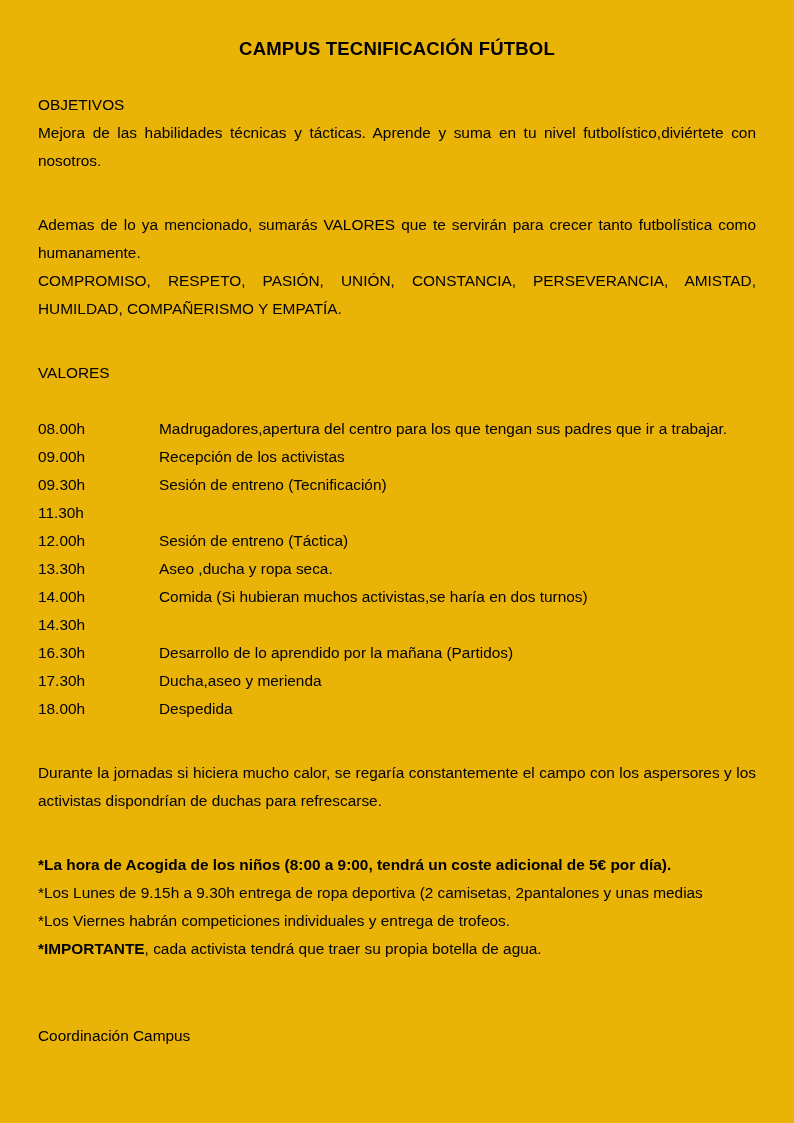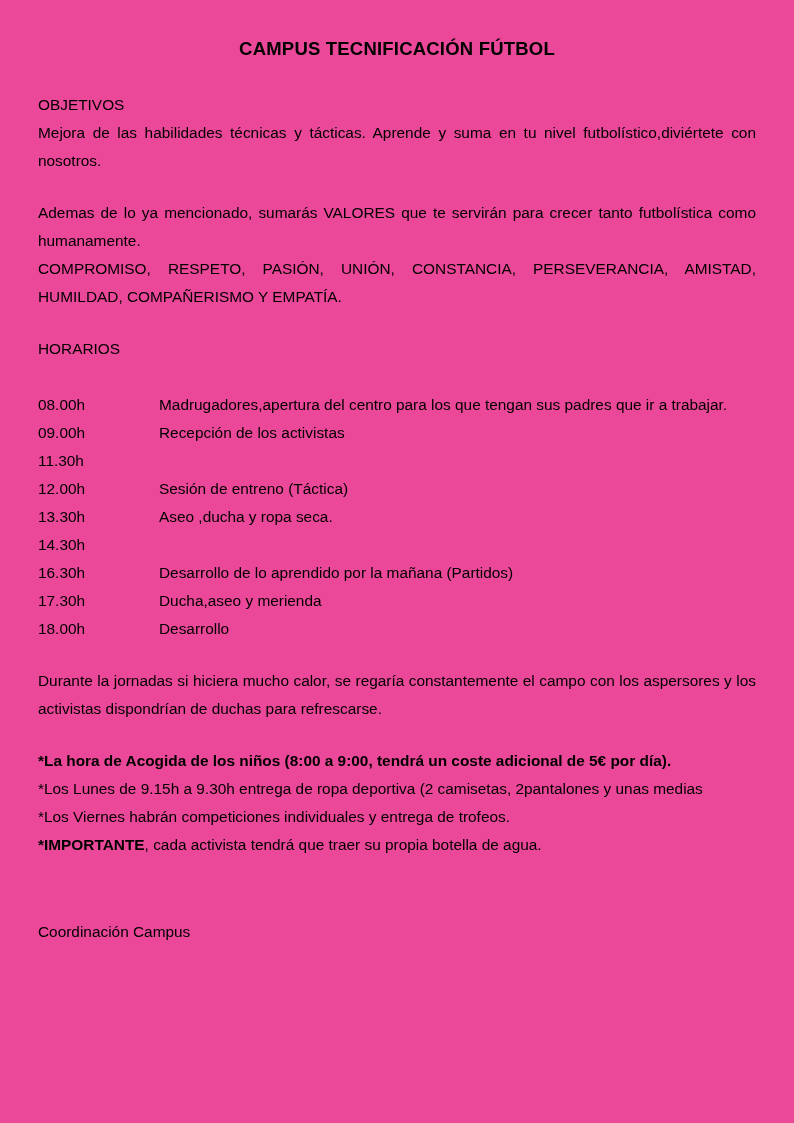--- a/index.html
+++ b/index.html
@@ -1,41 +1,41 @@
 <!DOCTYPE html>
 <html><head>
 <meta charset="utf-8">
 <style>
   * { margin: 0; padding: 0; box-sizing: border-box; }
   html, body { background: #ffffff; }
   .page {
     width: 794px;
     height: 1123px;
-    background: #ec4899;
+    background: #eab308;
     color: #000000;
     font-family: "Liberation Sans", "DejaVu Sans", sans-serif;
     font-size: 15.4px;
     line-height: 28px;
     overflow: hidden;
   }
   .content {
     padding: 36px 38px 0 38px;
   }
   .doc-title {
     text-align: center;
     font-weight: bold;
     font-size: 18.5px;
     line-height: 26px;
     letter-spacing: 0.2px;
   }
   .heading {
     margin-top: 29px;
   }
   .para { text-align: justify; }
-  .mt1 { margin-top: 24px; }
+  .mt1 { margin-top: 36px; }
   .mt-footer { margin-top: 59px; }
   .schedule { margin-top: 28px; }
   .sched-row { display: flex; gap: 29px; }
   .sched-time {
     flex: 0 0 92px;
     white-space: nowrap;
   }
   .sched-act { flex: 1 1 auto; }
   .bold { font-weight: bold; }
 </style>
@@ -46,59 +46,67 @@
   <div class="content">
 
     <div class="doc-title">CAMPUS TECNIFICACIÓN FÚTBOL</div>
 
     <div class="heading">OBJETIVOS</div>
     <p class="para">Mejora de las habilidades técnicas y tácticas. Aprende y suma en tu nivel futbolístico,diviértete con nosotros.</p>
 
     <p class="para mt1">Ademas de lo ya mencionado, sumarás VALORES que te servirán para crecer tanto futbolística como humanamente.</p>
     <p class="para">COMPROMISO, RESPETO, PASIÓN, UNIÓN, CONSTANCIA, PERSEVERANCIA, AMISTAD, HUMILDAD, COMPAÑERISMO Y EMPATÍA.</p>
 
-    <div class="mt1">HORARIOS</div>
+    <div class="mt1">VALORES</div>
 
     <div class="schedule">
       <div class="sched-row">
         <span class="sched-time">08.00h</span>
         <span class="sched-act">Madrugadores,apertura del centro para los que tengan sus padres que ir a trabajar.</span>
       </div>
       <div class="sched-row">
         <span class="sched-time">09.00h</span>
         <span class="sched-act">Recepción de los activistas</span>
       </div>
       <div class="sched-row">
+        <span class="sched-time">09.30h</span>
+        <span class="sched-act">Sesión de entreno (Tecnificación)</span>
+      </div>
+      <div class="sched-row">
         <span class="sched-time">11.30h</span>
       </div>
       <div class="sched-row">
         <span class="sched-time">12.00h</span>
         <span class="sched-act">Sesión de entreno (Táctica)</span>
       </div>
       <div class="sched-row">
         <span class="sched-time">13.30h</span>
         <span class="sched-act">Aseo ,ducha y ropa seca.</span>
+      </div>
+      <div class="sched-row">
+        <span class="sched-time">14.00h</span>
+        <span class="sched-act">Comida (Si hubieran muchos activistas,se haría en dos turnos)</span>
       </div>
       <div class="sched-row">
         <span class="sched-time">14.30h</span>
       </div>
       <div class="sched-row">
         <span class="sched-time"></span>
       </div>
       <div class="sched-row">
         <span class="sched-time">16.30h</span>
         <span class="sched-act">Desarrollo de lo aprendido por la mañana (Partidos)</span>
       </div>
       <div class="sched-row">
         <span class="sched-time">17.30h</span>
         <span class="sched-act">Ducha,aseo y merienda</span>
       </div>
       <div class="sched-row">
         <span class="sched-time">18.00h</span>
-        <span class="sched-act">Desarrollo</span>
+        <span class="sched-act">Despedida</span>
       </div>
     </div>
 
     <p class="para mt1">Durante la jornadas si hiciera mucho calor, se regaría constantemente el campo con los aspersores y los activistas dispondrían de duchas para refrescarse.</p>
 
     <div class="mt1">
       <div class="bold">*La hora de Acogida de los niños (8:00 a 9:00, tendrá un coste adicional de 5€ por día).</div>
       <div>*Los Lunes de 9.15h a 9.30h entrega de ropa deportiva (2 camisetas, 2pantalones y unas medias</div>
       <div>*Los Viernes habrán competiciones individuales y entrega de trofeos.</div>
       <div><span class="bold">*IMPORTANTE</span><span>, cada activista tendrá que traer su propia botella de agua.</span></div>

